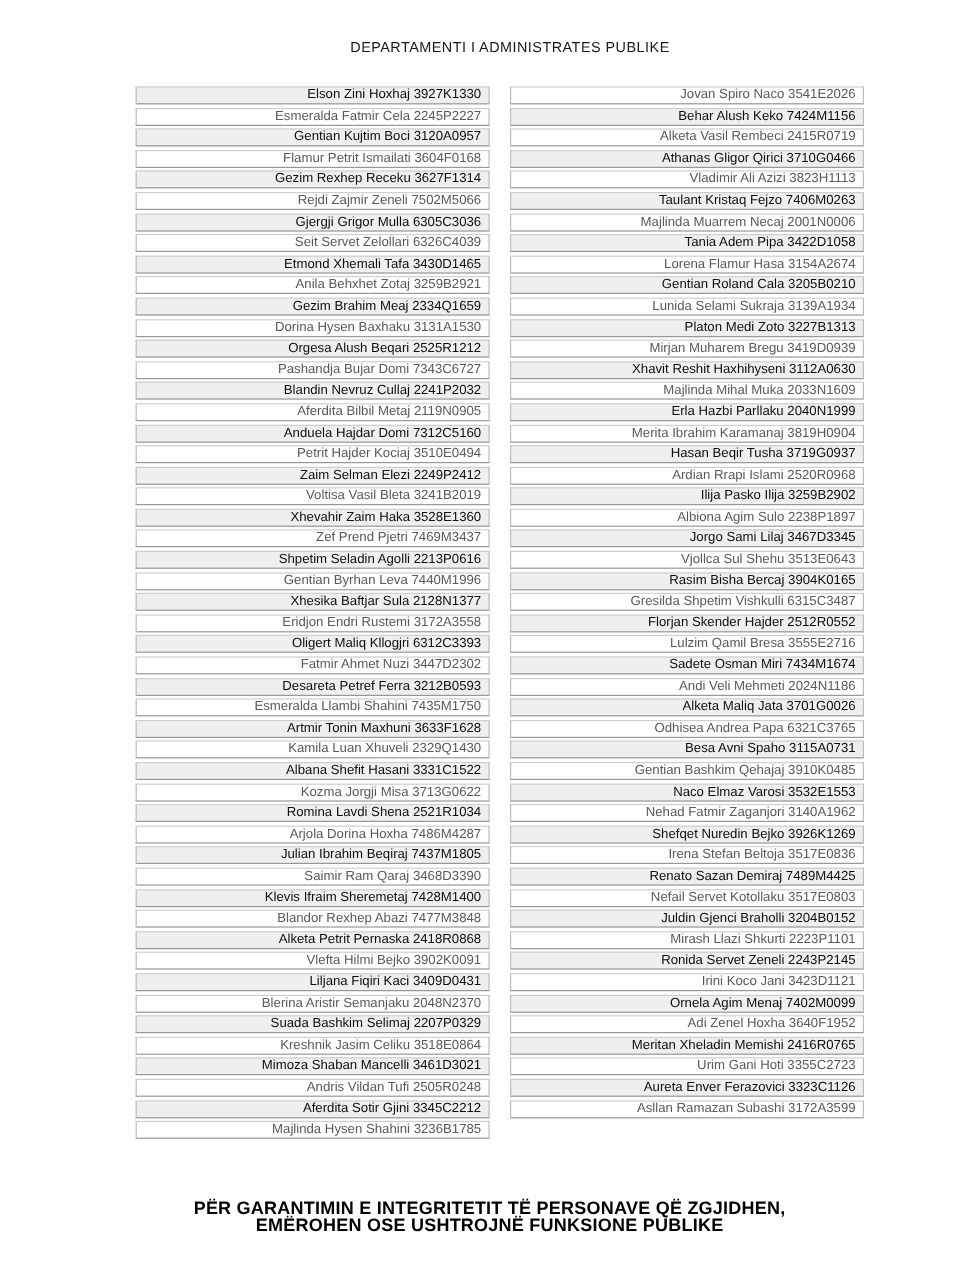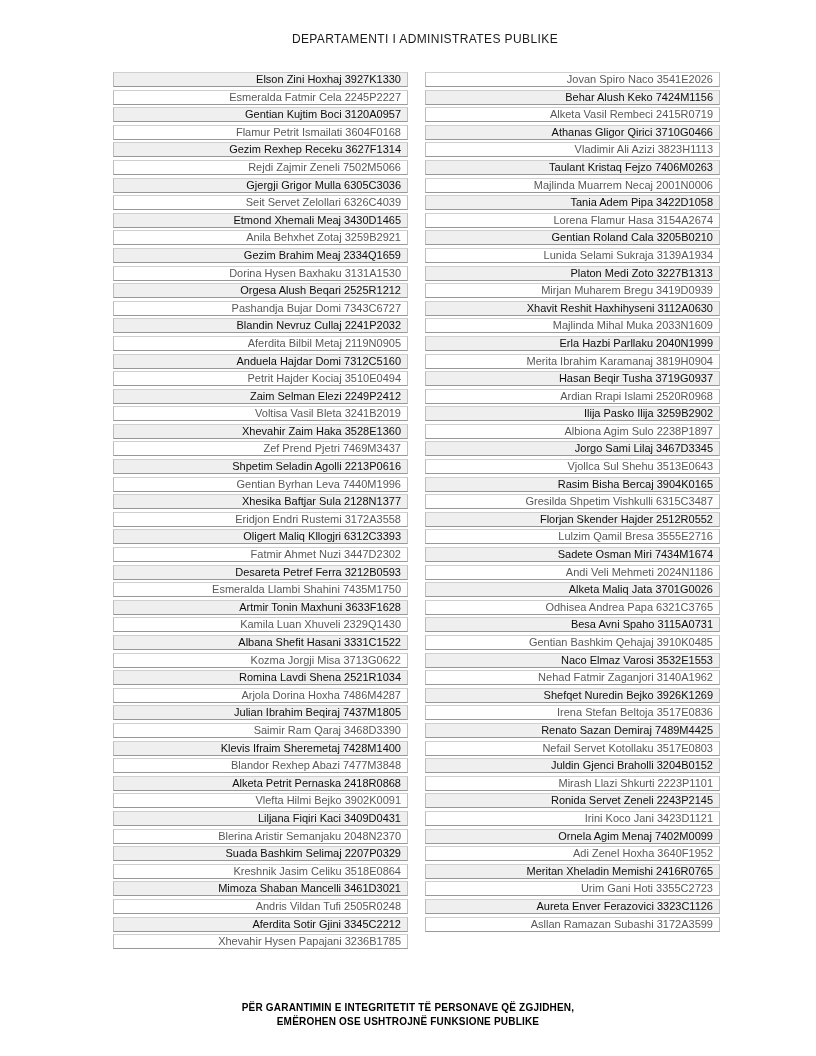--- a/index.html
+++ b/index.html
@@ -38,41 +38,41 @@
     color:#595959;
   }
   .shade-odd .row:nth-child(odd),
   .shade-even .row:nth-child(even){
     background:#efefef;
     color:#0d0d0d;
   }
   .footer{
     position:absolute;top:1001px;left:0;width:816px;
     text-align:center;
-    font-size:10px;font-weight:bold;
+    font-size:15px;font-weight:bold;
     line-height:13.5px;
     letter-spacing:.2px;
     color:#000000;
   }
 </style>
 </head>
 <body>
 
 <div class="page">
   <div class="title">DEPARTAMENTI I ADMINISTRATES PUBLIKE</div>
   <div class="col col-left shade-odd">
       <div class="row">Elson Zini Hoxhaj 3927K1330</div>
       <div class="row">Esmeralda Fatmir Cela 2245P2227</div>
       <div class="row">Gentian Kujtim Boci 3120A0957</div>
       <div class="row">Flamur Petrit Ismailati 3604F0168</div>
       <div class="row">Gezim Rexhep Receku 3627F1314</div>
       <div class="row">Rejdi Zajmir Zeneli 7502M5066</div>
       <div class="row">Gjergji Grigor Mulla 6305C3036</div>
       <div class="row">Seit Servet Zelollari 6326C4039</div>
-      <div class="row">Etmond Xhemali Meaj 3430D1465</div>
+      <div class="row">Etmond Xhemali Tafa 3430D1465</div>
       <div class="row">Anila Behxhet Zotaj 3259B2921</div>
       <div class="row">Gezim Brahim Meaj 2334Q1659</div>
       <div class="row">Dorina Hysen Baxhaku 3131A1530</div>
       <div class="row">Orgesa Alush Beqari 2525R1212</div>
       <div class="row">Pashandja Bujar Domi 7343C6727</div>
       <div class="row">Blandin Nevruz Cullaj 2241P2032</div>
       <div class="row">Aferdita Bilbil Metaj 2119N0905</div>
       <div class="row">Anduela Hajdar Domi 7312C5160</div>
       <div class="row">Petrit Hajder Kociaj 3510E0494</div>
       <div class="row">Zaim Selman Elezi 2249P2412</div>
@@ -99,21 +99,21 @@
       <div class="row">Blandor Rexhep Abazi 7477M3848</div>
       <div class="row">Alketa Petrit Pernaska 2418R0868</div>
       <div class="row">Vlefta Hilmi Bejko 3902K0091</div>
       <div class="row">Liljana Fiqiri Kaci 3409D0431</div>
       <div class="row">Blerina Aristir Semanjaku 2048N2370</div>
       <div class="row">Suada Bashkim Selimaj 2207P0329</div>
       <div class="row">Kreshnik Jasim Celiku 3518E0864</div>
       <div class="row">Mimoza Shaban Mancelli 3461D3021</div>
       <div class="row">Andris Vildan Tufi 2505R0248</div>
       <div class="row">Aferdita Sotir Gjini 3345C2212</div>
-      <div class="row">Xhevahir Hysen Papajani 3236B1785</div>
+      <div class="row">Majlinda Hysen Shahini 3236B1785</div>
     </div>
   <div class="col col-right shade-even">
       <div class="row">Jovan Spiro Naco 3541E2026</div>
       <div class="row">Behar Alush Keko 7424M1156</div>
       <div class="row">Alketa Vasil Rembeci 2415R0719</div>
       <div class="row">Athanas Gligor Qirici 3710G0466</div>
       <div class="row">Vladimir Ali Azizi 3823H1113</div>
       <div class="row">Taulant Kristaq Fejzo 7406M0263</div>
       <div class="row">Majlinda Muarrem Necaj 2001N0006</div>
       <div class="row">Tania Adem Pipa 3422D1058</div>

